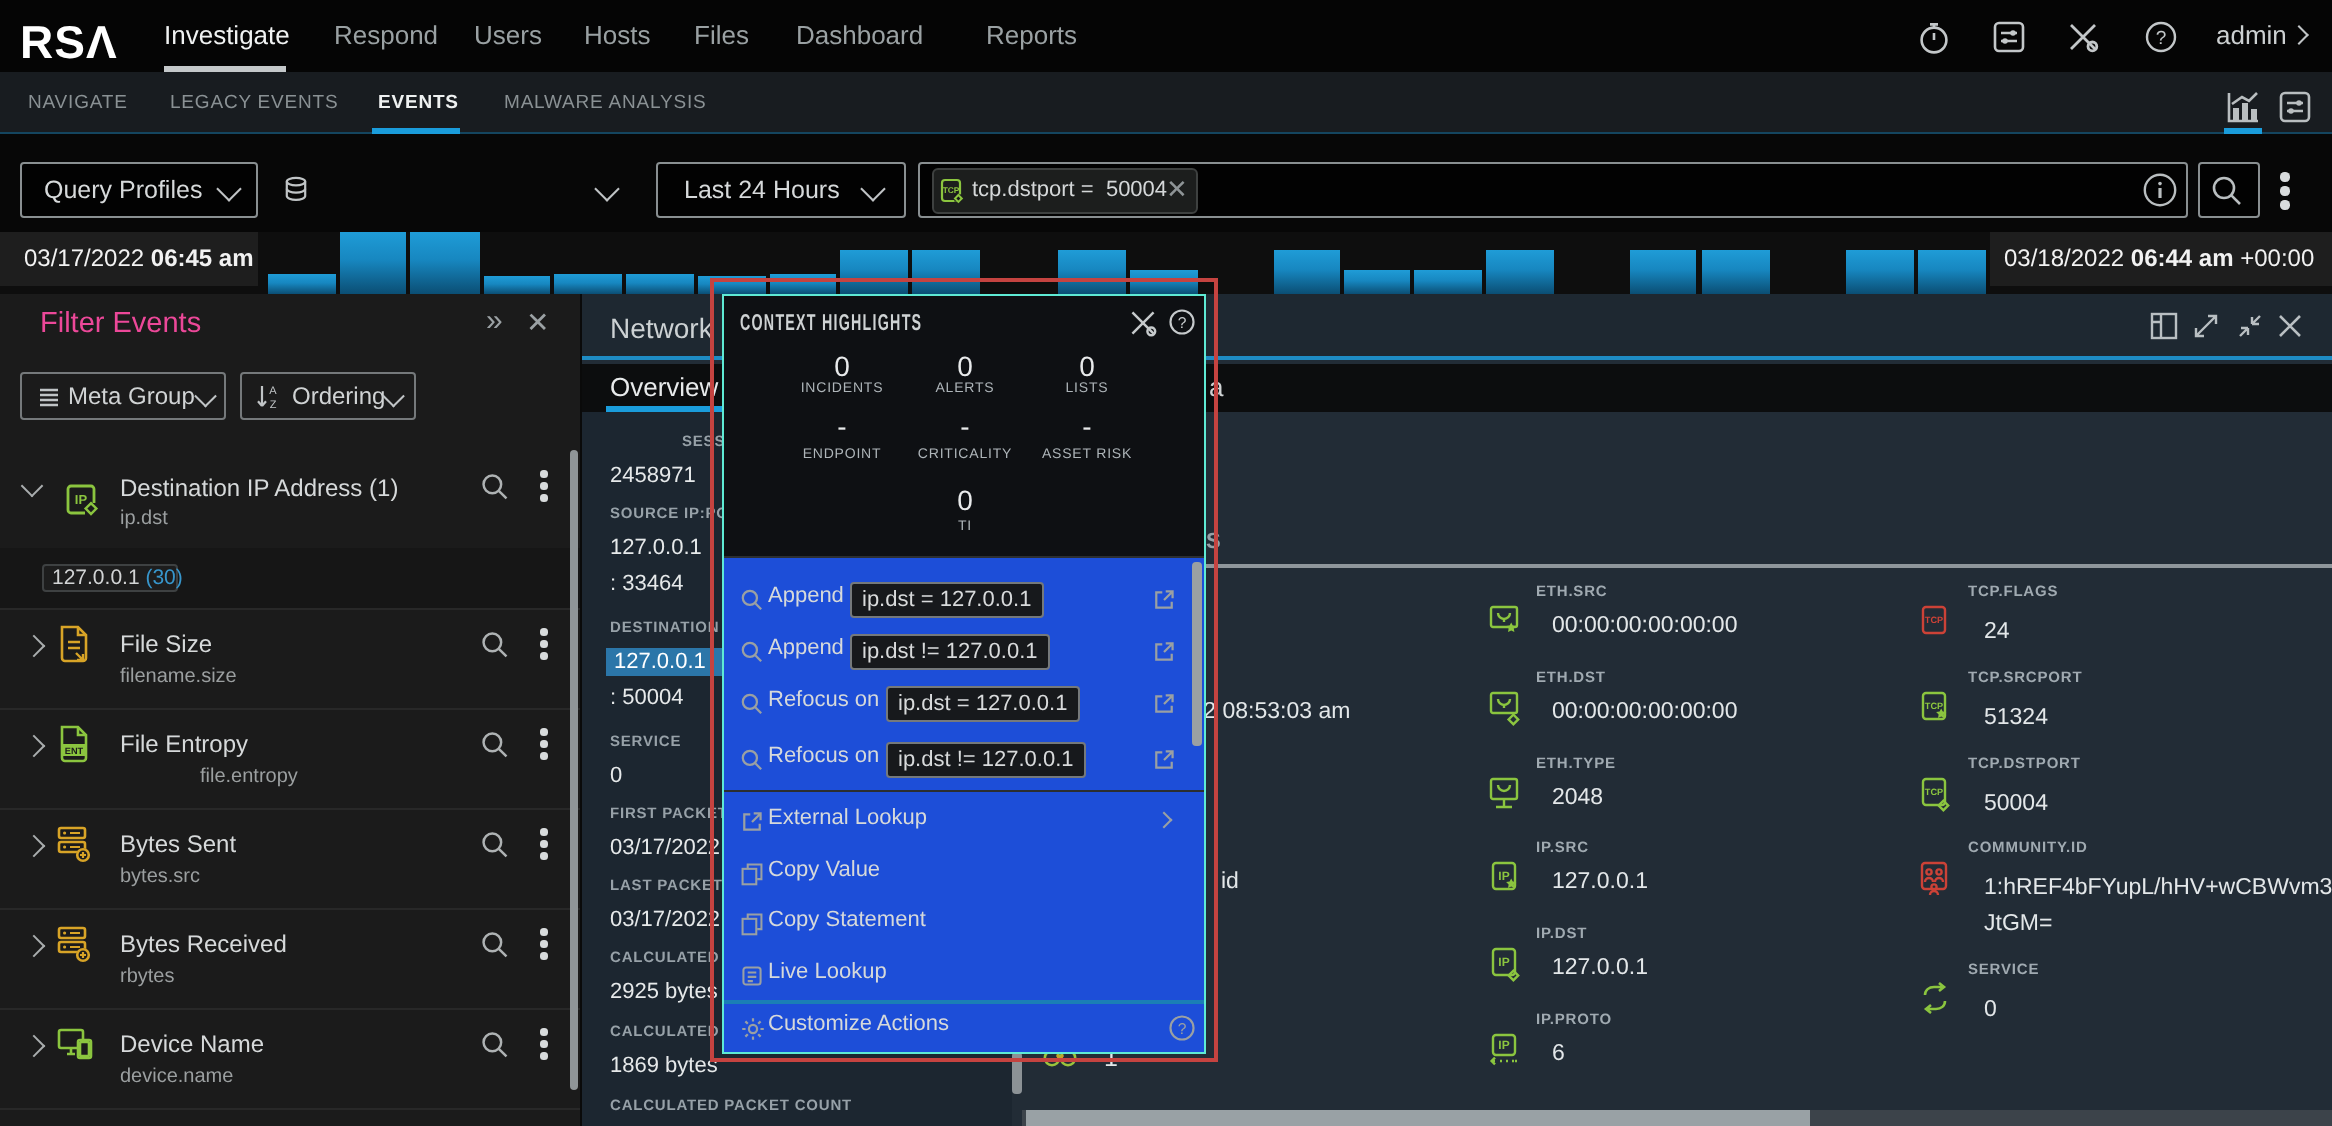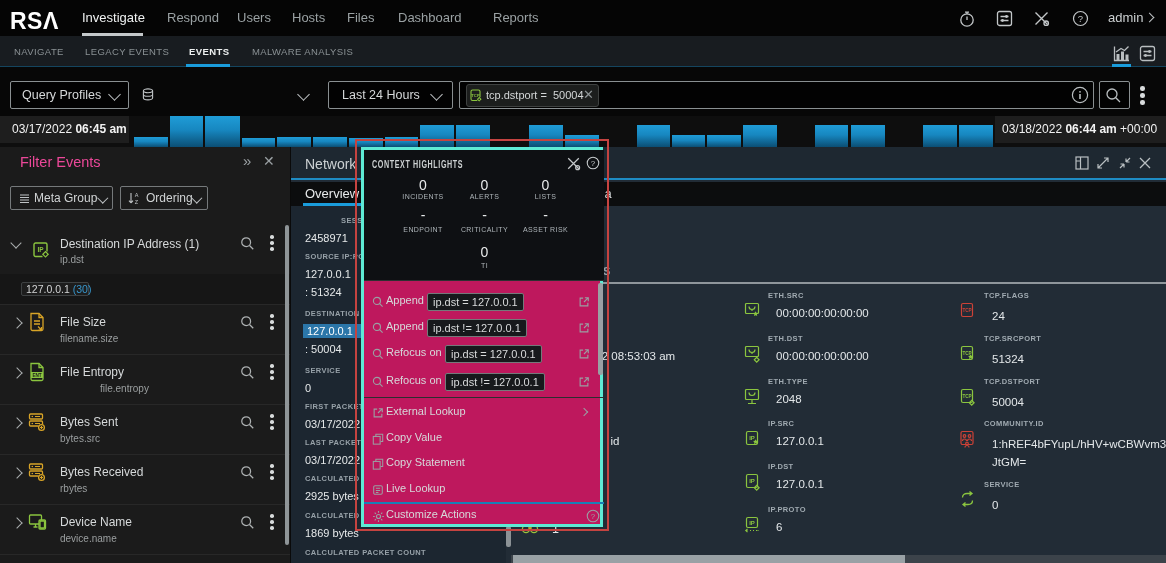--- a/index.html
+++ b/index.html
@@ -50,21 +50,21 @@
 #ep-header { position:absolute; left:0; top:0; width:875px; height:33px; background:#1e2831; border-bottom:2px solid #1e8cc4; }
 #ep-tabs { position:absolute; left:0; top:35px; width:875px; height:24px; background:#0c0d0e; }
 #ep-toolbar { position:absolute; left:0; top:59px; width:875px; height:52px; border-bottom:1px solid #333d46; }
 #ep-overview { position:absolute; left:0; top:59px; width:215px; height:357px; background:#1c2630; }
 .ov-label { position:absolute; left:14px; font-size:7.5px; font-weight:bold; letter-spacing:0.4px; color:#97a1a8; white-space:nowrap; }
 .ov-value { position:absolute; left:14px; font-size:11px; color:#e6e9ea; white-space:nowrap; }
 .g-label { position:absolute; font-size:7.5px; font-weight:bold; letter-spacing:0.4px; color:#a0aab1; white-space:nowrap; }
 .g-value { position:absolute; font-size:11.5px; color:#e3e7e9; white-space:nowrap; }
 
 
-#popup { left:361px; top:147px; width:242px; height:380px; background:#be185d; border:3px solid #5eead4; z-index:10; }
+#popup { left:361px; top:147px; width:242px; height:380px; background:#1d4ed8; border:1px solid #5eead4; z-index:10; }
 #pp-stats { position:absolute; left:0; top:0; width:240px; height:131px; background:#0e1013; border-bottom:1px solid #2c2f31; }
 .pp-val { position:absolute; font-size:14px; color:#e8eaeb; text-align:center; }
 .pp-lab { position:absolute; font-size:7px; letter-spacing:0.4px; color:#aeb5b9; text-align:center; }
 .mi-text { position:absolute; left:22px; font-size:11px; color:#d6d9da; white-space:nowrap; }
 .mi-box { position:absolute; height:18px; line-height:16px; border:1px solid #75797b; border-radius:2px;
   background:#17191c; font-size:11px; color:#d8dadb; padding:0 5px; }
 
 
 #redrect { left:354.5px; top:139px; width:254px; height:392px; border:2px solid #c54340; z-index:20; }
 
@@ -382,21 +382,21 @@
       <div style="position:absolute; left:14px; top:4px; font-size:13px; color:#e8eaeb;">Overview</div>
       <div style="position:absolute; left:12px; top:21px; width:64px; height:3px; background:#1a9cdb;"></div>
       <div style="position:absolute; left:313.5px; top:4px; font-size:13px; color:#d0d3d4;">a</div>
     </div>
 
     <div id="ep-overview">
         <div class="ov-label" style="top:10px;padding-left:36px;">SESSION ID</div>
         <div class="ov-value" style="top:26px;">2458971</div>
         <div class="ov-label" style="top:46px;">SOURCE IP:PORT</div>
         <div class="ov-value" style="top:62px;">127.0.0.1</div>
-        <div class="ov-value" style="top:80px;">: 51324</div>
+        <div class="ov-value" style="top:80px;">: 33464</div>
         <div class="ov-label" style="top:103px;">DESTINATION IP:PORT</div>
         <div class="ov-value" style="top:119px; left:12px;"><span style="background:#2b76a9; color:#fff; padding:1px 10px 1px 4px;">127.0.0.1</span></div>
         <div class="ov-value" style="top:137px;">: 50004</div>
         <div class="ov-label" style="top:160px;">SERVICE</div>
         <div class="ov-value" style="top:176px;">0</div>
         <div class="ov-label" style="top:196px;">FIRST PACKET TIME</div>
         <div class="ov-value" style="top:212px;">03/17/2022 08:53:03 am</div>
         <div class="ov-label" style="top:232px;">LAST PACKET TIME</div>
         <div class="ov-value" style="top:248px;">03/17/2022 08:53:31 am</div>
         <div class="ov-label" style="top:268px;">CALCULATED PACKET SIZE</div>

